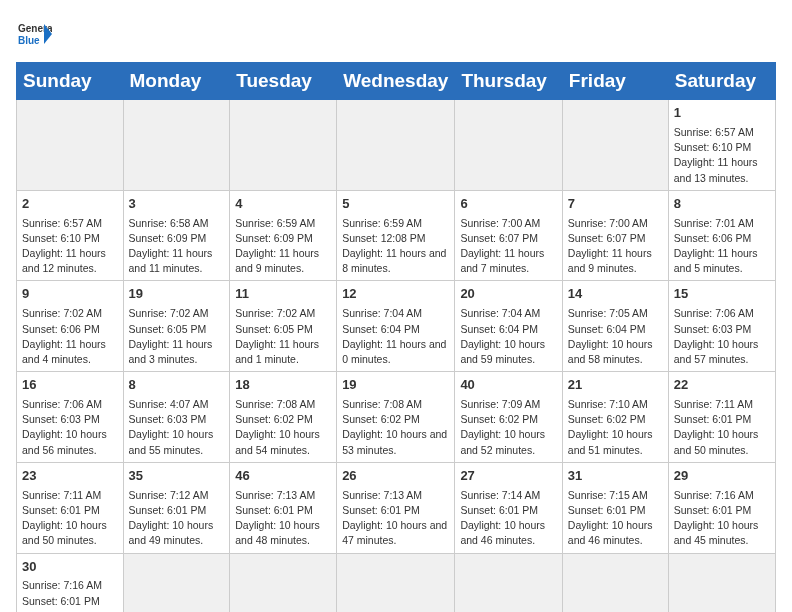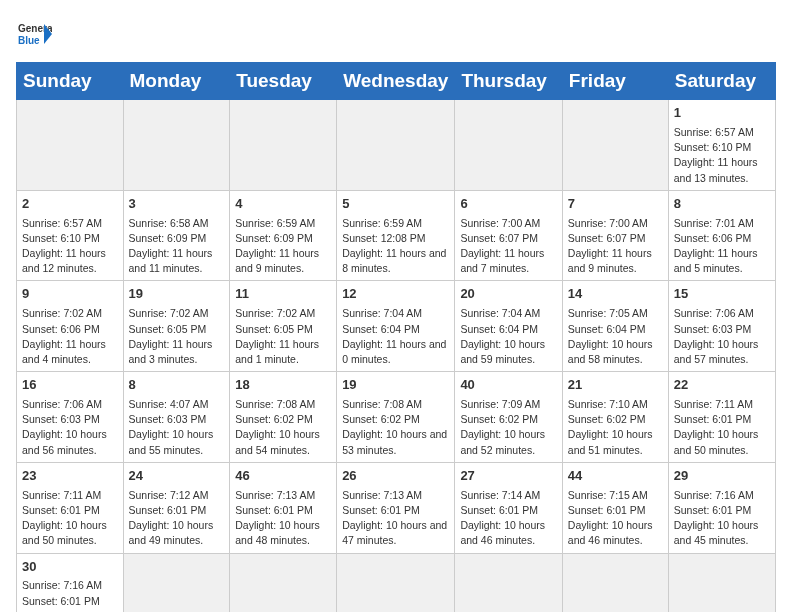--- a/index.html
+++ b/index.html
@@ -139,25 +139,25 @@
         <td class="has-data"><span class="date-num">16</span><span>Sunrise: 7:06 AM</span><br><span>Sunset: 6:03 PM</span><br><span>Daylight: 10 hours and 56 minutes.</span></td>
         <td class="has-data"><span class="date-num">8</span><span>Sunrise: 4:07 AM</span><br><span>Sunset: 6:03 PM</span><br><span>Daylight: 10 hours and 55 minutes.</span></td>
         <td class="has-data"><span class="date-num">18</span><span>Sunrise: 7:08 AM</span><br><span>Sunset: 6:02 PM</span><br><span>Daylight: 10 hours and 54 minutes.</span></td>
         <td class="has-data"><span class="date-num">19</span><span>Sunrise: 7:08 AM</span><br><span>Sunset: 6:02 PM</span><br><span>Daylight: 10 hours and 53 minutes.</span></td>
         <td class="has-data"><span class="date-num">40</span><span>Sunrise: 7:09 AM</span><br><span>Sunset: 6:02 PM</span><br><span>Daylight: 10 hours and 52 minutes.</span></td>
         <td class="has-data"><span class="date-num">21</span><span>Sunrise: 7:10 AM</span><br><span>Sunset: 6:02 PM</span><br><span>Daylight: 10 hours and 51 minutes.</span></td>
         <td class="has-data"><span class="date-num">22</span><span>Sunrise: 7:11 AM</span><br><span>Sunset: 6:01 PM</span><br><span>Daylight: 10 hours and 50 minutes.</span></td>
       </tr>
       <tr>
         <td class="has-data"><span class="date-num">23</span><span>Sunrise: 7:11 AM</span><br><span>Sunset: 6:01 PM</span><br><span>Daylight: 10 hours and 50 minutes.</span></td>
-        <td class="has-data"><span class="date-num">24</span><span>Sunrise: 7:12 AM</span><br><span>Sunset: 6:01 PM</span><br><span>Daylight: 10 hours and 49 minutes.</span></td>
+        <td class="has-data"><span class="date-num">35</span><span>Sunrise: 7:12 AM</span><br><span>Sunset: 6:01 PM</span><br><span>Daylight: 10 hours and 49 minutes.</span></td>
         <td class="has-data"><span class="date-num">46</span><span>Sunrise: 7:13 AM</span><br><span>Sunset: 6:01 PM</span><br><span>Daylight: 10 hours and 48 minutes.</span></td>
         <td class="has-data"><span class="date-num">26</span><span>Sunrise: 7:13 AM</span><br><span>Sunset: 6:01 PM</span><br><span>Daylight: 10 hours and 47 minutes.</span></td>
         <td class="has-data"><span class="date-num">27</span><span>Sunrise: 7:14 AM</span><br><span>Sunset: 6:01 PM</span><br><span>Daylight: 10 hours and 46 minutes.</span></td>
-        <td class="has-data"><span class="date-num">44</span><span>Sunrise: 7:15 AM</span><br><span>Sunset: 6:01 PM</span><br><span>Daylight: 10 hours and 46 minutes.</span></td>
+        <td class="has-data"><span class="date-num">31</span><span>Sunrise: 7:15 AM</span><br><span>Sunset: 6:01 PM</span><br><span>Daylight: 10 hours and 46 minutes.</span></td>
         <td class="has-data"><span class="date-num">29</span><span>Sunrise: 7:16 AM</span><br><span>Sunset: 6:01 PM</span><br><span>Daylight: 10 hours and 45 minutes.</span></td>
       </tr>
       <tr class="last-row">
         <td class="has-data"><span class="date-num">30</span><span>Sunrise: 7:16 AM</span><br><span>Sunset: 6:01 PM</span><br><span>Daylight: 10 hours and 44 minutes.</span></td>
         <td class="empty" style="background: rgb(240, 240, 240);"></td>
         <td class="empty" style="background: rgb(240, 240, 240);"></td>
         <td class="empty" style="background: rgb(240, 240, 240);"></td>
         <td class="empty" style="background: rgb(240, 240, 240);"></td>
         <td class="empty" style="background: rgb(240, 240, 240);"></td>
         <td class="empty" style="background: rgb(240, 240, 240);"></td>

